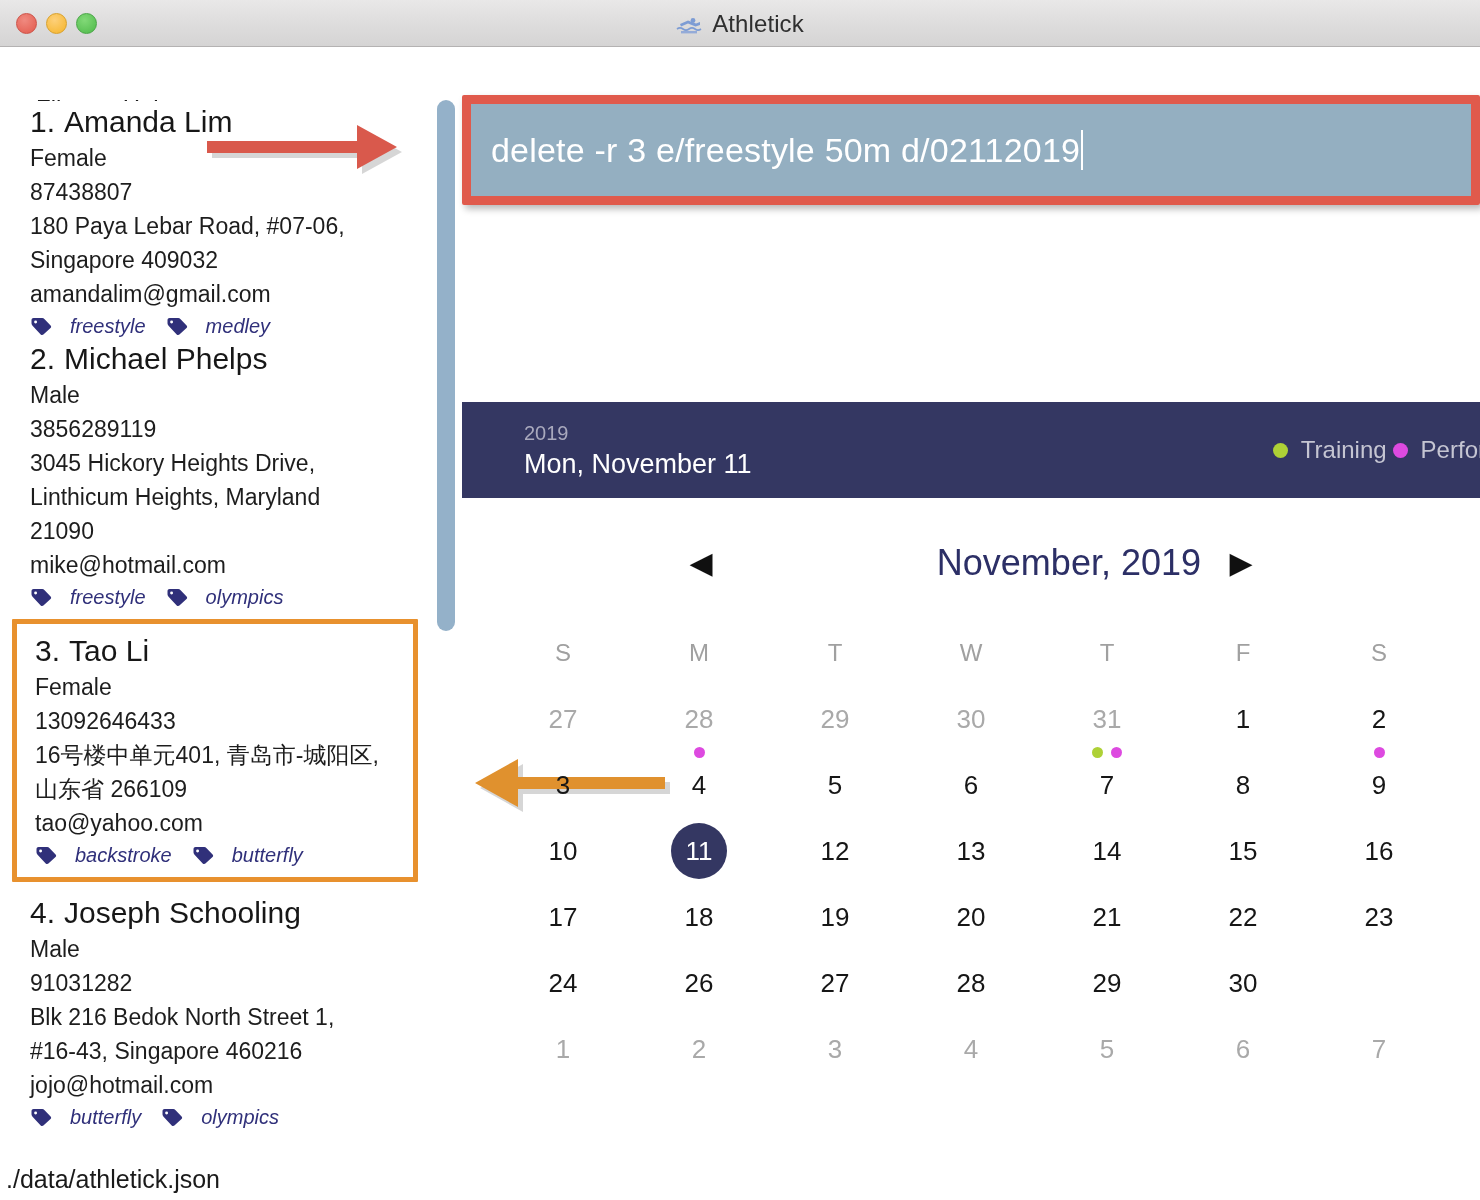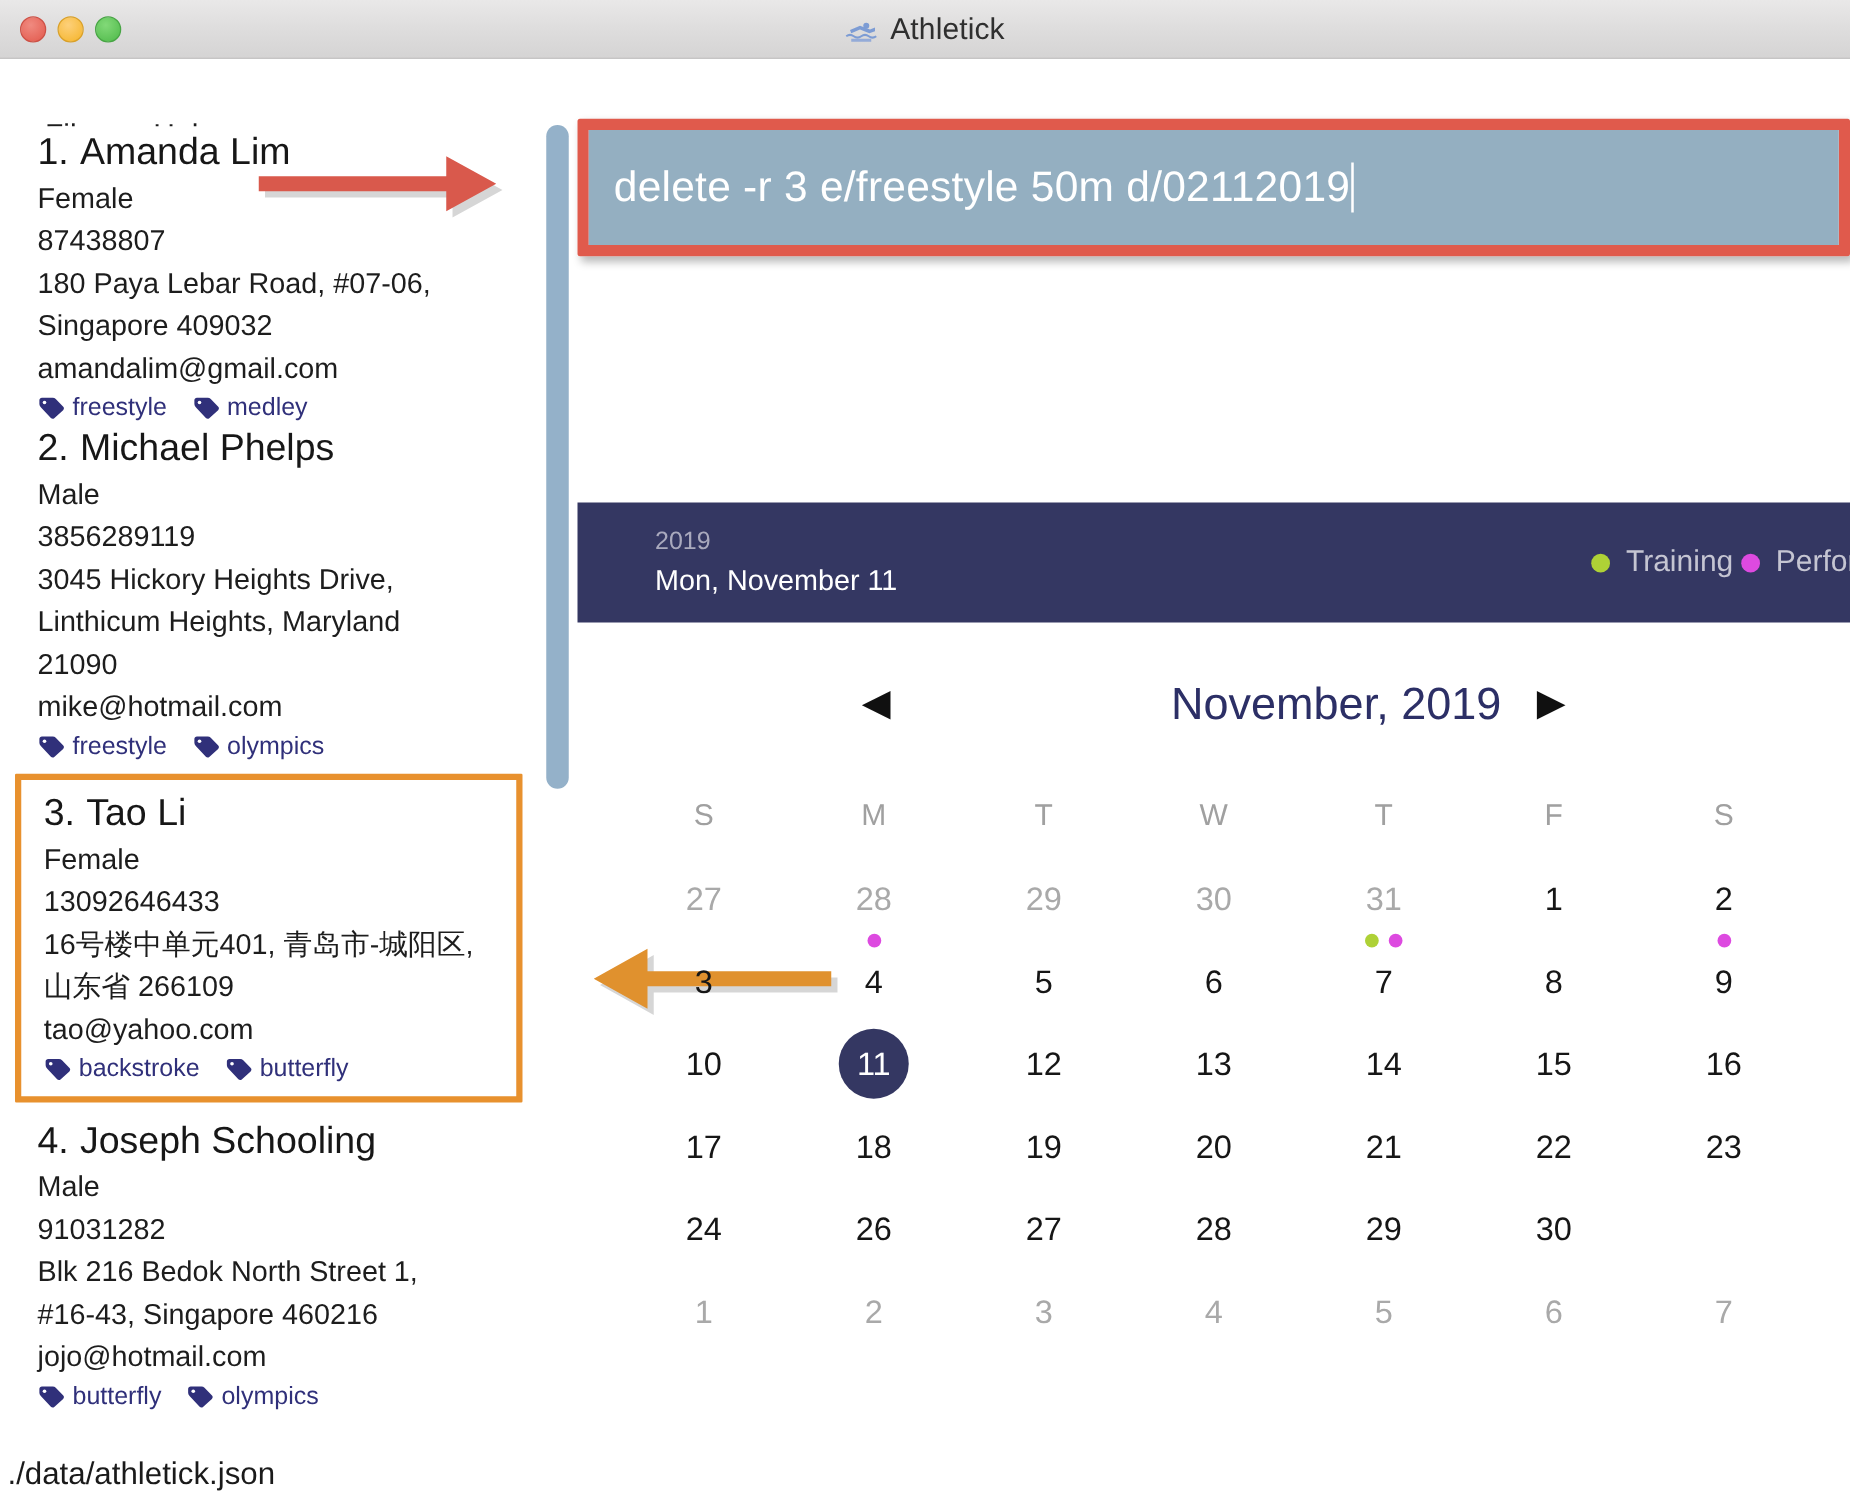--- a/index.html
+++ b/index.html
@@ -122,22 +122,23 @@
   .tag-row {
     margin-top: 4px;
     display: flex;
     align-items: center;
     gap: 9px;
     flex-wrap: wrap;
   }
   .tag {
     display: inline-flex;
     align-items: center;
-    gap: 6px;
+    gap: 18px;
     margin-right: 11px;
+    font-style: italic;
   }
   .tag-label {
     font-size: 20px;
     color: #30307a;
   }
   .tag-icon { display: block; }
 
   
   #list-scrollbar-track {
     position: absolute;
@@ -209,21 +210,21 @@
     box-sizing: border-box;
   }
   #cal-header-left { display: flex; flex-direction: column; justify-content: center; }
   #cal-year {
     font-size: 20px;
     color: #a9a9bd;
     line-height: 26px;
     margin-bottom: 2px;
   }
   #cal-fulldate {
-    font-size: 23px;
+    font-size: 27px;
     color: #ffffff;
     line-height: 32px;
   }
   #legend {
     display: flex;
     gap: 6px;
   }
   .legend-row {
     display: flex;
     align-items: center;

